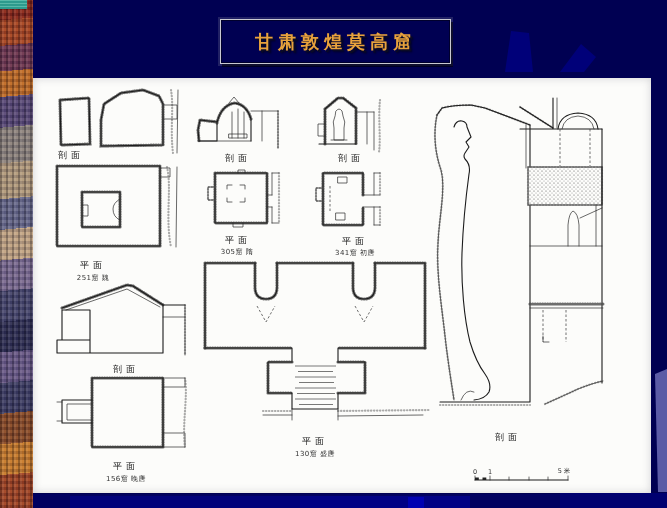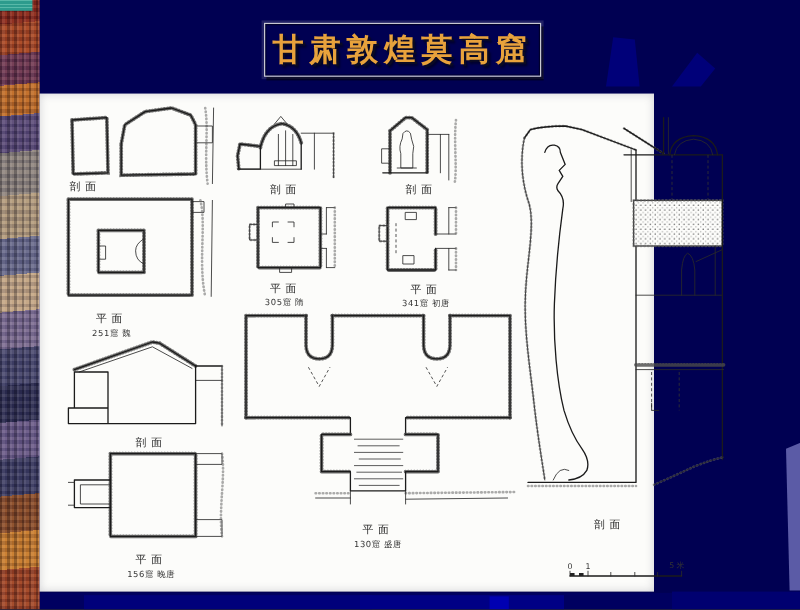--- a/index.html
+++ b/index.html
@@ -14,25 +14,25 @@
   .strip::after{content:"";position:absolute;inset:0;
     background:repeating-linear-gradient(90deg,rgba(0,0,10,.25) 0 2px,rgba(255,255,255,.07) 2px 4px,rgba(0,0,0,0) 4px 6px),
                repeating-linear-gradient(0deg,rgba(0,0,30,.14) 0 3px,rgba(255,240,200,.06) 3px 6px);}
   .teal-chip{position:absolute;left:0;top:0;width:27px;height:9px;
     background:repeating-linear-gradient(0deg,#2d9b8d 0 2px,#58b8a8 2px 3px);}
   .bg-art{position:absolute;left:0;top:0;}
   
   .title-box{position:absolute;left:220px;top:19px;width:229px;height:43px;background:#000052;
     border:1px solid #c8c8d2;box-shadow:2px 3px 0 rgba(0,0,0,.55),0 0 0 2px rgba(130,130,160,.25),
     inset 0 0 0 1px rgba(0,0,20,.6);display:flex;align-items:center;justify-content:center;}
-  .title-text{color:#e8a23c;font-size:26px;font-weight:bold;letter-spacing:5px;white-space:nowrap;
+  .title-text{color:#e8a23c;font-size:18px;font-weight:bold;letter-spacing:5px;white-space:nowrap;
     text-shadow:2px 2px 0 #0a0a24,3px 3px 2px rgba(0,0,0,.5);
     font-family:"DejaVu Sans","Liberation Sans",sans-serif;}
   
-  .panel{position:absolute;left:33px;top:78px;width:512px;height:415px;background:#fcfcfa;
+  .panel{position:absolute;left:33px;top:78px;width:618px;height:415px;background:#fcfcfa;
     box-shadow:inset 0 0 8px rgba(60,60,80,.22);}
   svg text{font-family:"DejaVu Sans","Liberation Sans",sans-serif;}
   .lbl{font-size:9px;letter-spacing:4px;fill:#222;text-anchor:middle;}
   .cap{font-size:7px;letter-spacing:.5px;fill:#333;text-anchor:middle;}
   .num{font-size:6.5px;fill:#333;text-anchor:middle;}
   .w{fill:none;stroke:#1b1b1b;stroke-width:1.1;stroke-linejoin:round;stroke-linecap:round;}
   .w2{fill:none;stroke:#2a2a2a;stroke-width:.7;stroke-linejoin:round;stroke-linecap:round;}
   .sp{fill:none;stroke:#4a4a4a;stroke-width:3.2;stroke-dasharray:.4 2.1;stroke-linecap:round;opacity:.8;}
   .sp2{fill:none;stroke:#666;stroke-width:2.2;stroke-dasharray:.4 2.6;stroke-linecap:round;opacity:.55;}
   .dsh{fill:none;stroke:#333;stroke-width:.7;stroke-dasharray:2.5 2;}

